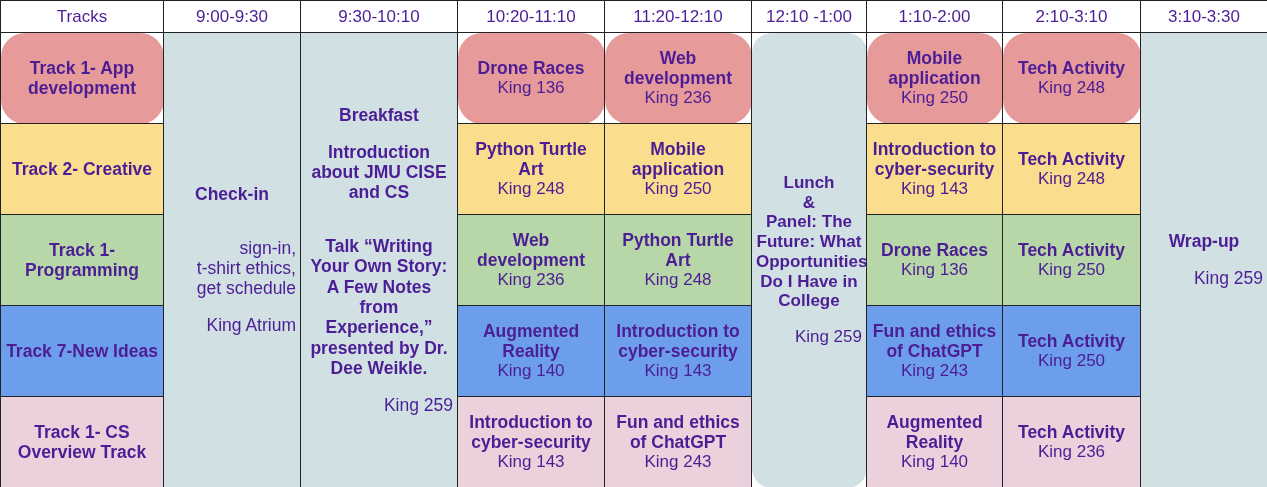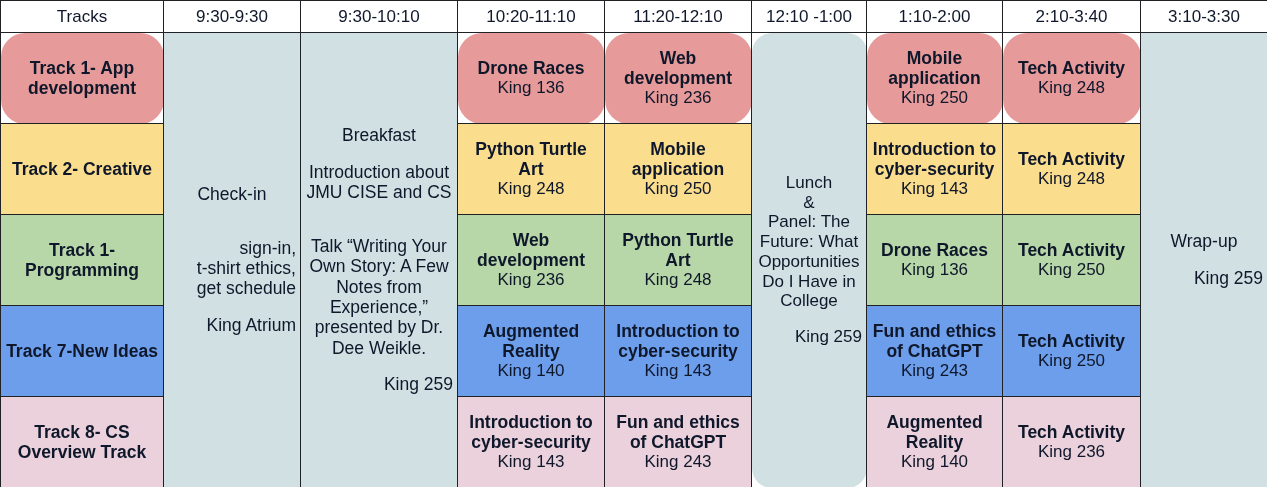--- a/index.html
+++ b/index.html
@@ -17,21 +17,21 @@
     border-collapse: collapse;
     table-layout: fixed;
     width: 1267px;
     height: 487px;
   }
   table.schedule td, table.schedule th {
     border: 1px solid #202124;
     vertical-align: middle;
     text-align: center;
     padding: 2px 4px;
-    color: #0f172a;
+    color: #4c1d95;
     line-height: 1.16;
     overflow: hidden;
   }
   
   tr.header-row { height: 32px; }
   tr.header-row th {
     background: #ffffff;
     font-weight: normal;
     font-size: 17px;
     white-space: nowrap;
@@ -54,21 +54,21 @@
     font-weight: normal;
     font-size: 17px;
   }
   
   td.merged {
     font-size: 17.5px;
   }
   .blk {
     display: block;
   }
-  .blk.bold { font-weight: normal; }
+  .blk.bold { font-weight: bold; }
   .blk.norm { font-weight: normal; text-align: right; }
   .spacer { display: block; height: 0.95em; }
   
   .c-red   { background: #e79a9a; border-radius: 24px; }
   .c-yel   { background: #fadd8d; }
   .c-grn   { background: #b7d7a8; }
   .c-blu   { background: #6d9eeb; }
   .c-pnk   { background: #ead1dc; }
   .c-gry   { background: #d0e0e3; }
   .c-white { background: #ffffff; }
@@ -96,27 +96,27 @@
       <col class="c4">
     <col class="c5">
       <col class="c6">
       <col class="c7">
       <col class="c8">
   </colgroup>
 
   <thead>
     <tr class="header-row">
       <th class="c-white">Tracks</th>
-      <th class="c-white">9:30-9:30</th>
+      <th class="c-white">9:00-9:30</th>
       <th class="c-white">9:30-10:10</th>
       <th class="c-white">10:20-11:10</th>
       <th class="c-white">11:20-12:10</th>
       <th class="c-white">12:10 -1:00</th>
       <th class="c-white">1:10-2:00</th>
-      <th class="c-white">2:10-3:40</th>
+      <th class="c-white">2:10-3:10</th>
       <th class="c-white">3:10-3:30</th>
     </tr>
   </thead>
 
   <tbody>
 
     <tr class="track-row">
       <td class="track-label c-red">Track 1- App development</td>
 
       <td class="merged c-gry" rowspan="5">
@@ -228,21 +228,21 @@
         <span class="sess-title">Fun and ethics of ChatGPT</span>
         <span class="sess-room">King 243</span>
       </td>
       <td class="c-blu">
         <span class="sess-title">Tech Activity</span>
         <span class="sess-room">King 250</span>
       </td>
     </tr>
 
     <tr class="track-row">
-      <td class="track-label c-pnk">Track 8- CS Overview Track</td>
+      <td class="track-label c-pnk">Track 1- CS Overview Track</td>
       <td class="c-pnk">
         <span class="sess-title">Introduction to cyber-security</span>
         <span class="sess-room">King 143</span>
       </td>
       <td class="c-pnk">
         <span class="sess-title">Fun and ethics of ChatGPT</span>
         <span class="sess-room">King 243</span>
       </td>
       <td class="c-pnk">
         <span class="sess-title">Augmented Reality</span>

